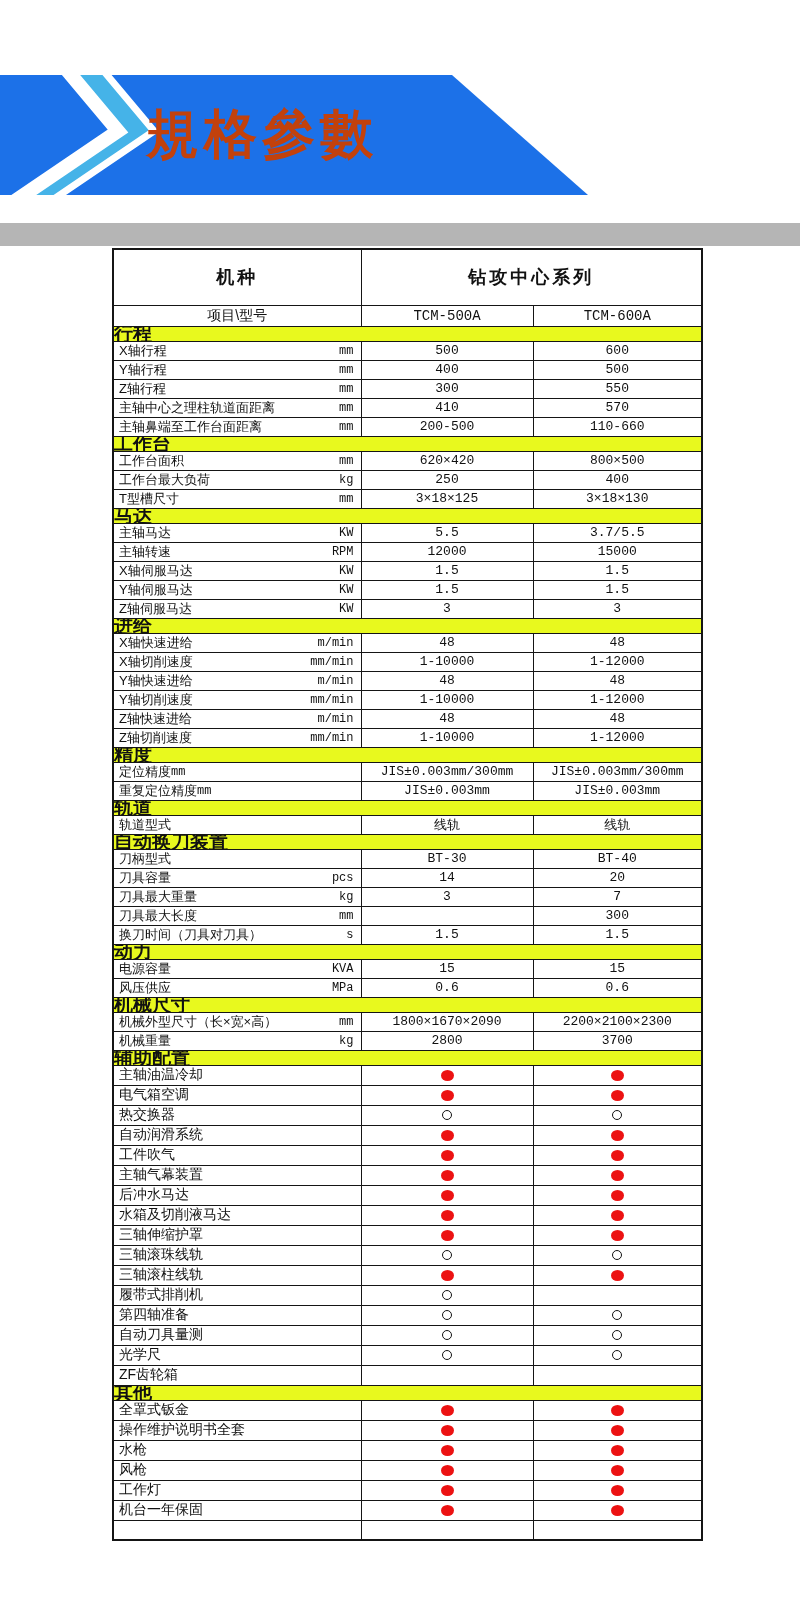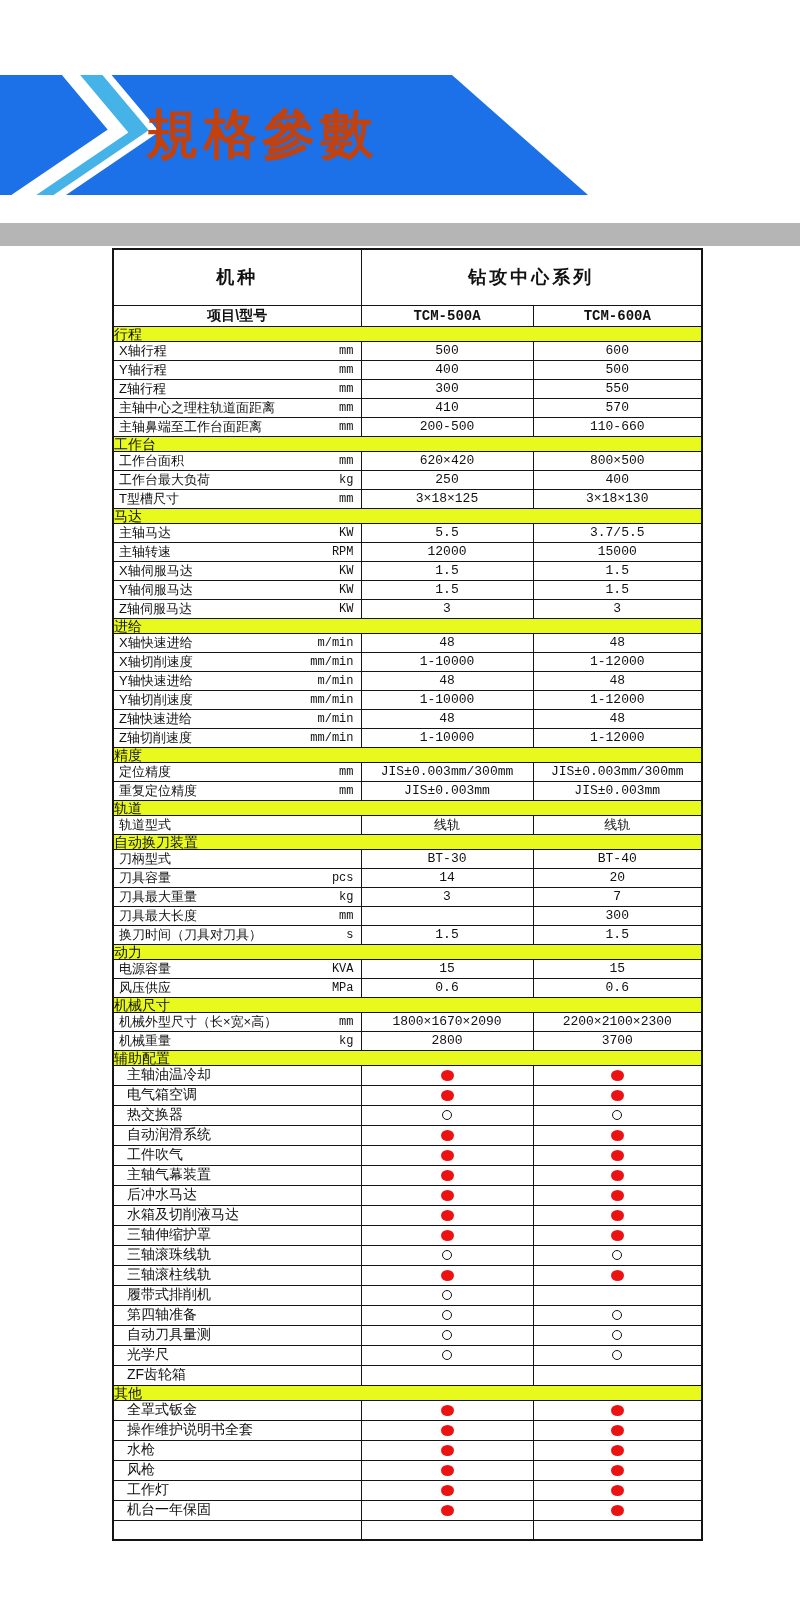--- a/index.html
+++ b/index.html
@@ -30,34 +30,34 @@
   
   .graybar{position:absolute;left:0;top:223px;width:800px;height:23px;background:var(--bar-gray);}
   
   table.spec{
     position:absolute;left:112px;top:248px;width:589px;
     border-collapse:collapse;table-layout:fixed;
     border:2px solid var(--line);
   }
   table.spec td{border:1px solid var(--line);padding:0;vertical-align:middle;overflow:hidden;}
   .head-row td{height:56px;font-size:18px;font-weight:bold;text-align:center;letter-spacing:3px;}
-  .model-row td{height:21px;font-size:14px;font-weight:bold;text-align:center;margin-left:20px;}
+  .model-row td{height:21px;font-size:14px;font-weight:normal;text-align:center;margin-left:20px;}
   .model-val{font-family:"Liberation Mono","DejaVu Sans Mono",monospace;}
   .band-cell{
     height:14px;line-height:14px;background:var(--band-yellow);
-    font-size:14px;font-weight:normal;padding-left:3px;
+    font-size:19px;font-weight:bold;padding-left:3px;
   }
   .unit-row td{height:17px;}
   .config-row td{height:20px;}
   .lblwrap{
     display:flex;justify-content:space-between;align-items:center;
     padding:0 7px 0 5px;font-size:13px;white-space:nowrap;
   }
-  .lblwrap.center{justify-content:space-between;gap:22px;border-radius:7px;}
-  .config-row .lblwrap{padding-left:13px;font-size:14px;}
+  .lblwrap.center{justify-content:flex-start;border-radius:7px;}
+  .config-row .lblwrap{padding-left:5px;font-size:14px;}
   .unit{font-family:"Liberation Mono","DejaVu Sans Mono",monospace;font-size:12px;}
   .val-cell{
     text-align:center;font-size:13px;
     font-family:"Liberation Mono","DejaVu Sans Mono",monospace;
   }
   .dot-red{
     display:inline-block;width:13px;height:11px;border-radius:50%;
     background:var(--dot-red);vertical-align:middle;
   }
   .dot-hollow{

